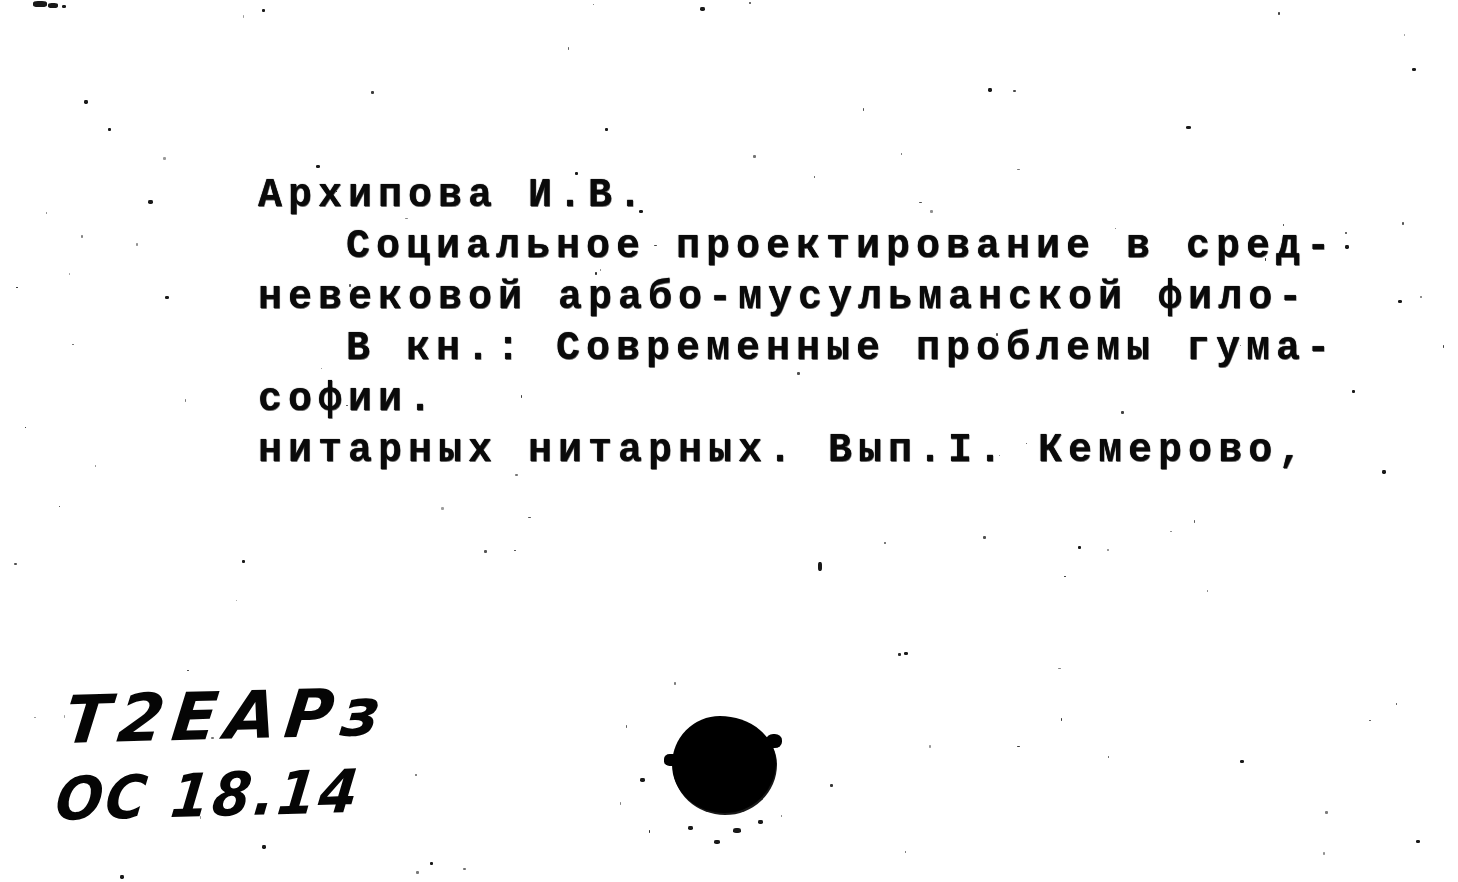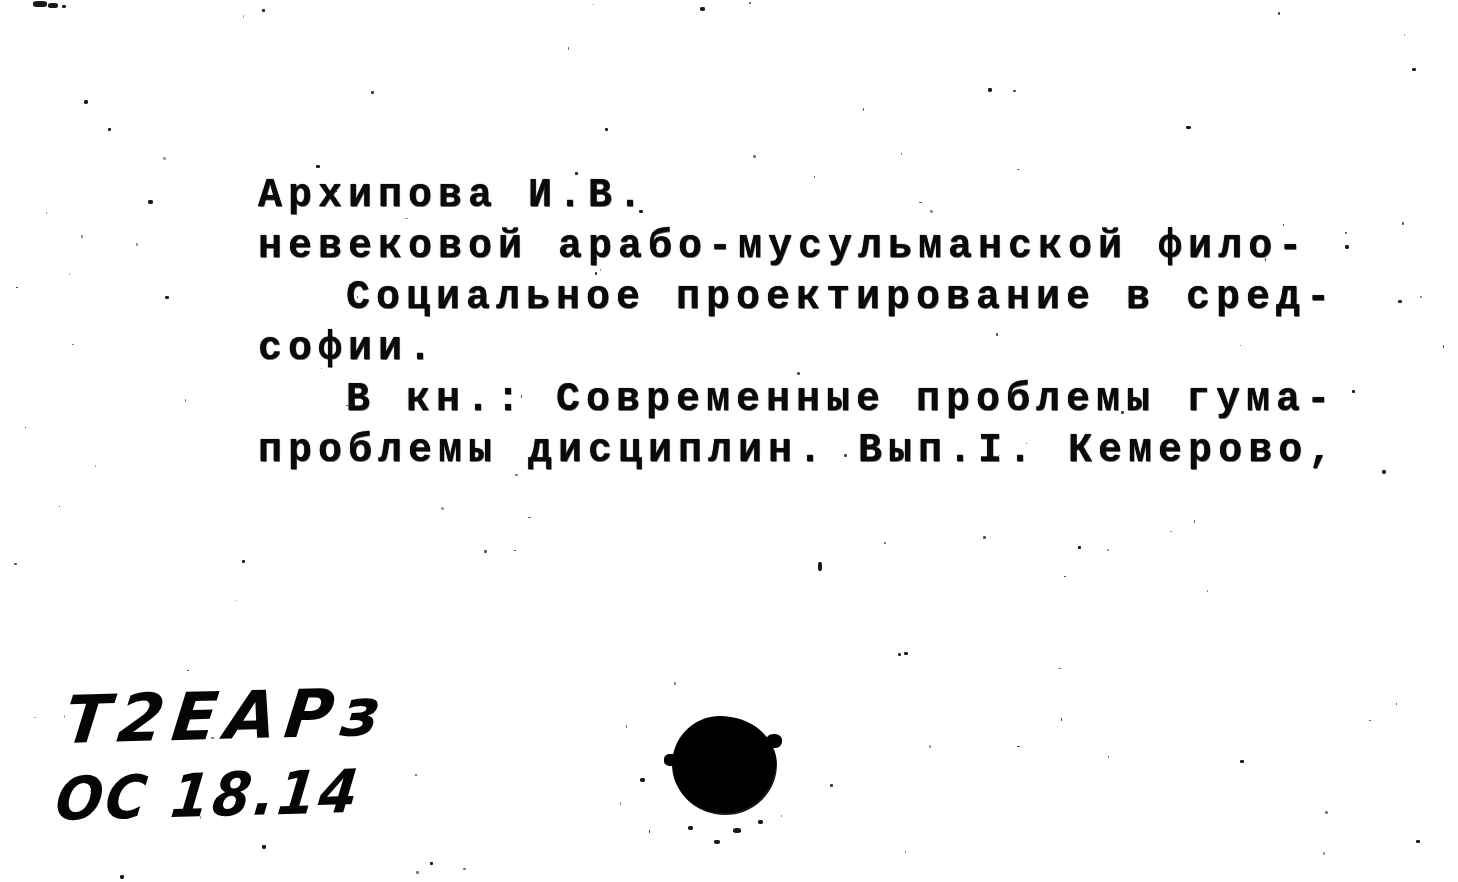--- a/index.html
+++ b/index.html
@@ -107,25 +107,25 @@
     border-radius: 35%;
   }
 </style>
 </head>
 <body>
 
 <div class="card">
 
   <div class="typed-block">
     <div class="typed-line">Архипова И.В.</div>
+    <div class="typed-line indent">Социальное проектирование в сред-</div>
     <div class="typed-line">невековой арабо-мусульманской фило-</div>
-    <div class="typed-line indent">Социальное проектирование в сред-</div>
+    <div class="typed-line indent">В кн.: Современные проблемы гума-</div>
     <div class="typed-line">софии.</div>
-    <div class="typed-line indent">В кн.: Современные проблемы гума-</div>
-    <div class="typed-line">проблемы дисциплин. Вып.I. Кемерово,</div>
+    <div class="typed-line">нитарных нитарных. Вып.I. Кемерово,</div>
   </div>
 
   <div class="hand-block">
     <div class="hand-line1">Т2ЕАРз</div>
     <div class="hand-line2">ОС 18.14</div>
   </div>
 
   <div class="hole"></div>
 
   <div class="noise-layer" id="noise">

